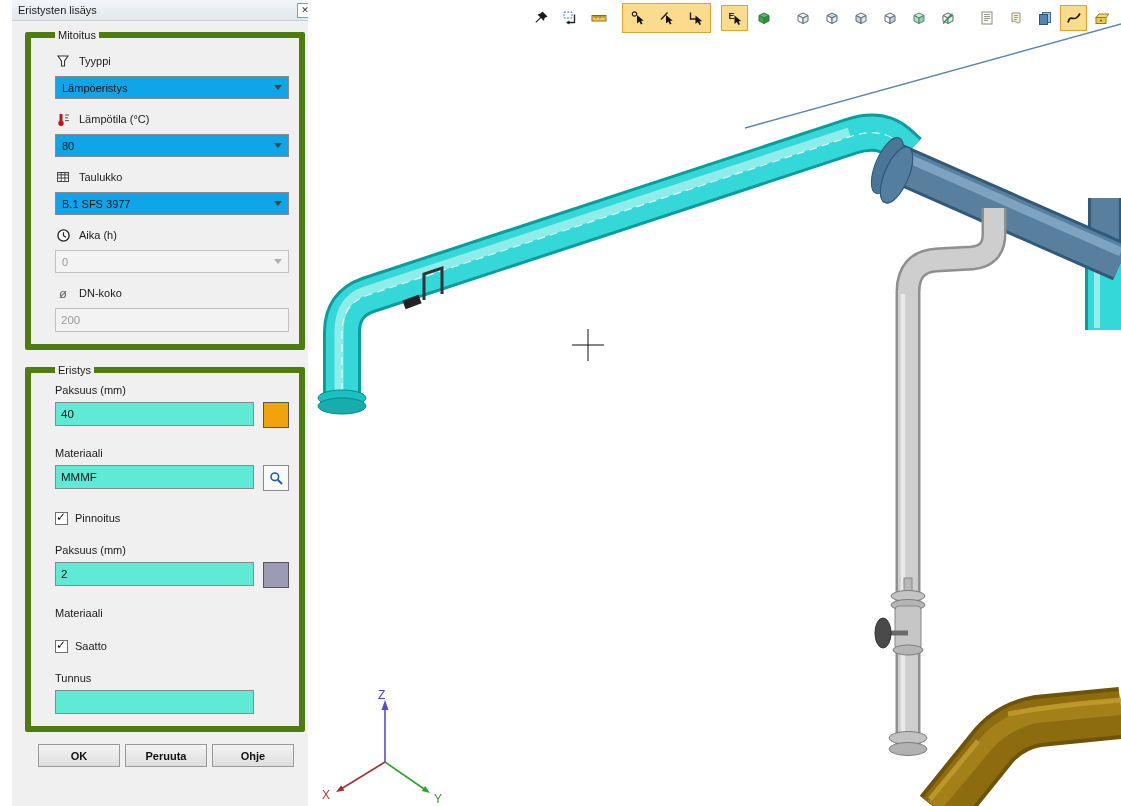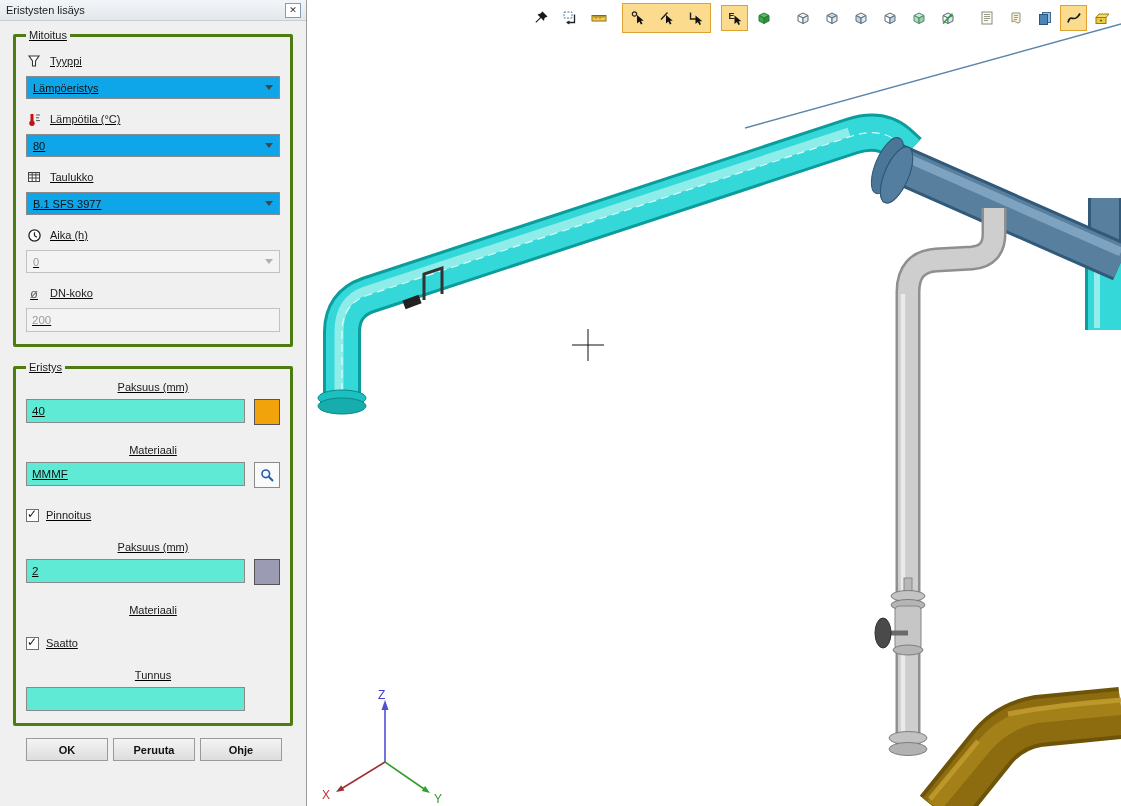--- a/index.html
+++ b/index.html
@@ -1,34 +1,34 @@
 <!DOCTYPE html>
 <html><head>
 <meta charset="utf-8">
 <style>
   html,body{margin:0;padding:0;width:1121px;height:806px;overflow:hidden;
     font-family:"Liberation Sans","DejaVu Sans",sans-serif;background:#fff;}
   
-  .panel{position:absolute;left:0;top:0;width:307px;height:806px;background:#f0f0f0;
+  .panel{position:absolute;left:12px;top:0;width:307px;height:806px;background:#f0f0f0;
     border-right:1px solid #9a9a9a;box-sizing:border-box;}
   .titlebar{height:20px;background:linear-gradient(#f3f6f9,#e2e7ec);border-bottom:1px solid #c9ced4;
     display:flex;align-items:center;padding:0 6px;font-size:11px;color:#1a1a1a;position:relative;}
   .closebox{position:absolute;right:5px;top:3px;width:14px;height:13px;border:1px solid #7f9db9;
     background:#fff;font-size:9px;line-height:12px;text-align:center;color:#333;cursor:default;}
-  fieldset{border:3px solid #4d7c0f;border-radius:2px;margin:8px 13px 0 13px;padding:0 10px 12px 10px;text-decoration:underline;}
+  fieldset{border:6px solid #4d7c0f;border-radius:2px;margin:8px 13px 0 13px;padding:0 10px 12px 24px;}
   legend{font-size:11px;color:#1a1a1a;padding:0 3px;}
   .frow{display:flex;align-items:center;gap:8px;margin-top:12px;height:16px;font-size:11px;color:#1a1a1a;}
   .ric{width:16px;height:16px;display:flex;align-items:center;justify-content:center;}
   .combo{position:relative;height:21px;margin-top:7px;border:1px solid #8a8a8a;background:#0ea5e9;
     display:flex;align-items:center;padding:0 20px 0 6px;font-size:11px;color:#111;}
   .combo .chev{position:absolute;right:6px;top:8px;width:0;height:0;
     border-left:4px solid transparent;border-right:4px solid transparent;border-top:5px solid #444;}
   .combo.disabled{background:#f3f3f3;color:#9a9a9a;border-color:#c2c2c2;}
   .combo.disabled .chev{border-top-color:#b0b0b0;}
-  .elabel{margin-top:19px;font-size:11px;color:#1a1a1a;text-align:center;}
+  .elabel{margin-top:19px;font-size:11px;color:#1a1a1a;}
   .erow{display:flex;align-items:flex-start;gap:9px;margin-top:6px;}
   .tinput{flex:1;height:24px;border:1px solid #8a8a8a;background:#5eead4;font-family:"Liberation Sans",sans-serif;
     font-size:11.5px;padding:0 5px;box-sizing:border-box;color:#111;}
   .tinput:disabled,.tinput.disabled{background:#f3f3f3;color:#9a9a9a;border-color:#c2c2c2;}
   .swatch{width:26px;height:26px;border:1px solid #555;box-sizing:border-box;}
   .sqbtn{width:26px;height:26px;border:1px solid #8a8a8a;background:#fafafa;box-sizing:border-box;
     display:flex;align-items:center;justify-content:center;}
   .cbrow{display:flex;align-items:flex-start;gap:7px;margin-top:21px;font-size:11px;color:#1a1a1a;}
   .cb{width:13px;height:13px;border:1px solid #707070;background:#fff;position:relative;box-sizing:border-box;}
   .cb.checked::after{content:"✓";position:absolute;left:0px;top:-3px;font-size:12px;font-weight:bold;color:#111;}

